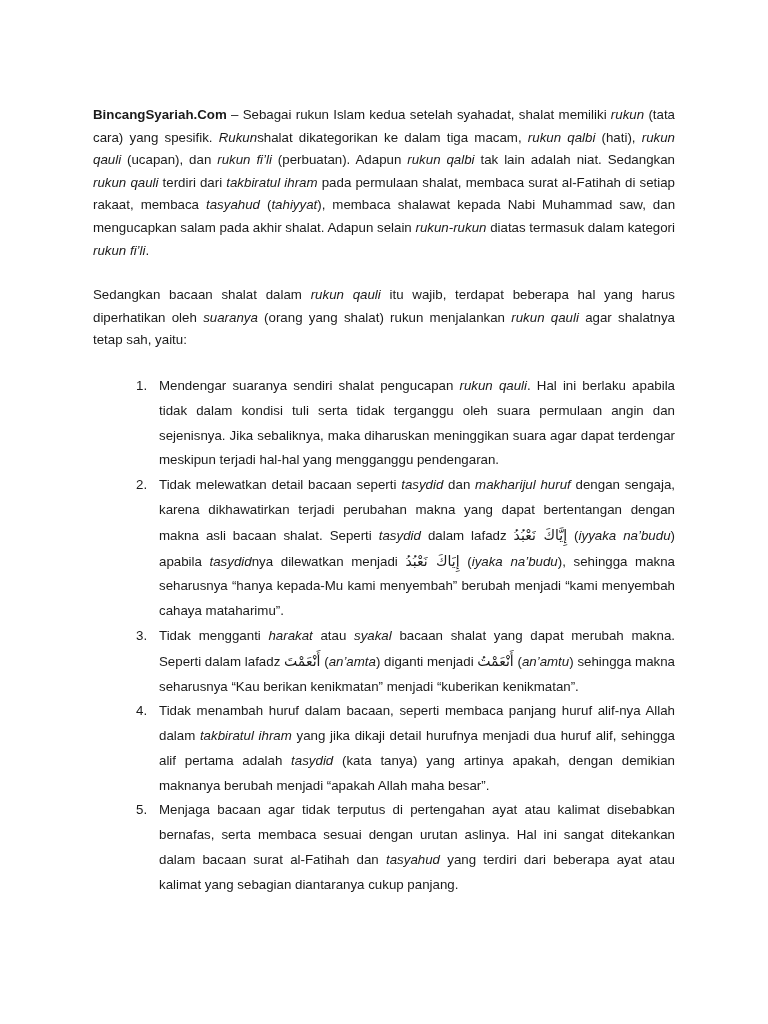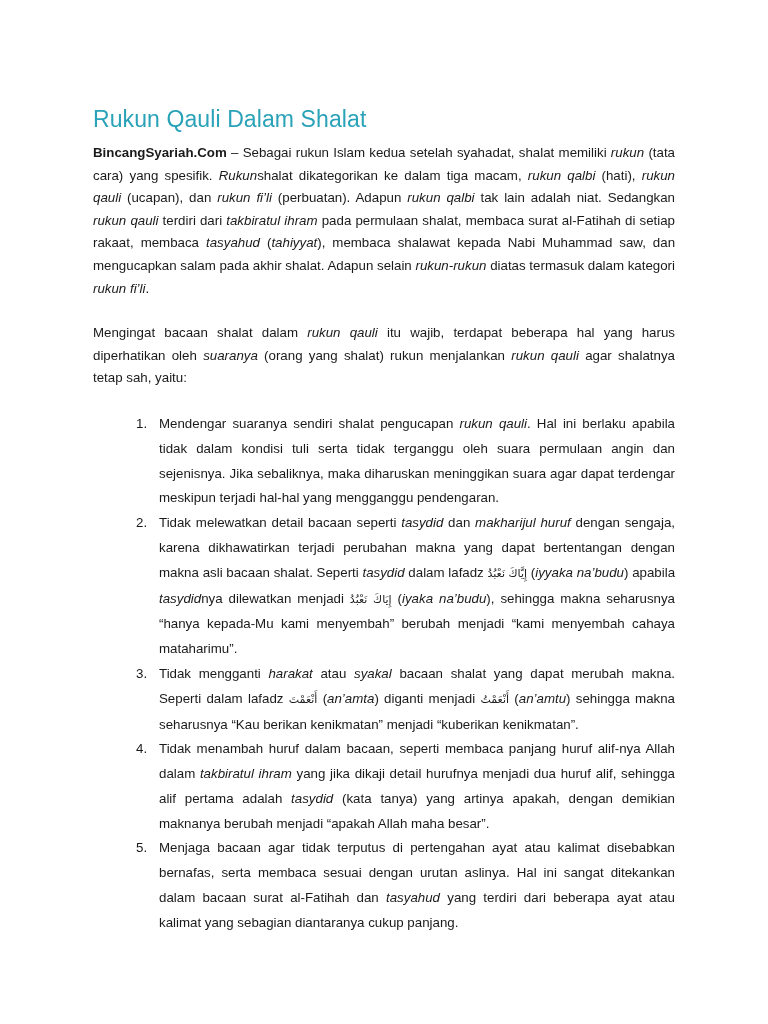--- a/index.html
+++ b/index.html
@@ -32,21 +32,21 @@
     p {
       margin: 0;
       font-size: 13.3px;
       line-height: 22.6px;
       text-align: justify;
     }
     .p1 { margin-bottom: 22px; }
     .p2 { margin-bottom: 22px; }
     b { font-weight: bold; }
     i { font-style: italic; }
-    .arabic { font-family: "DejaVu Sans", sans-serif; font-size: 11px; }
+    .arabic { font-family: "DejaVu Sans", sans-serif; font-size: 14px; }
     ol {
       margin: 0;
       padding: 0;
       list-style: none;
       margin-left: 43px;
       margin-top: 22px;
     }
     li {
       position: relative;
       padding-left: 23px;
@@ -57,25 +57,24 @@
     li .num {
       position: absolute;
       left: 0;
       top: 0;
     }
   </style>
 </head>
 <body>
 
 <div class="page">
-  <h1 class="title">Rukun Qauli Dalam Shalat</h1>
 
   <p class="p1"><b>BincangSyariah.Com</b><span> – Sebagai rukun Islam kedua setelah syahadat, shalat memiliki </span><i>rukun</i><span> (tata cara) yang spesifik. </span><i>Rukun</i><span>shalat dikategorikan ke dalam tiga macam, </span><i>rukun qalbi</i><span> (hati), </span><i>rukun qauli</i><span> (ucapan), dan </span><i>rukun fi’li</i><span> (perbuatan). Adapun </span><i>rukun qalbi</i><span> tak lain adalah niat. Sedangkan </span><i>rukun qauli</i><span> terdiri dari </span><i>takbiratul ihram</i><span> pada permulaan shalat, membaca surat al-Fatihah di setiap rakaat, membaca </span><i>tasyahud</i><span> (</span><i>tahiyyat</i><span>), membaca shalawat kepada Nabi Muhammad saw, dan mengucapkan salam pada akhir shalat. Adapun selain </span><i>rukun-rukun</i><span> diatas termasuk dalam kategori </span><i>rukun fi’li</i><span>.</span></p>
 
-  <p class="p2"><span>Mengingat bacaan shalat dalam </span><i>rukun qauli</i><span> itu wajib, terdapat beberapa hal yang harus diperhatikan oleh </span><i>suaranya</i><span> (orang yang shalat) rukun menjalankan </span><i>rukun qauli</i><span> agar shalatnya tetap sah, yaitu:</span></p>
+  <p class="p2"><span>Sedangkan bacaan shalat dalam </span><i>rukun qauli</i><span> itu wajib, terdapat beberapa hal yang harus diperhatikan oleh </span><i>suaranya</i><span> (orang yang shalat) rukun menjalankan </span><i>rukun qauli</i><span> agar shalatnya tetap sah, yaitu:</span></p>
 
   <ol>
     <li>
       <span class="num">1.</span><span>Mendengar suaranya sendiri shalat pengucapan </span><i>rukun qauli</i><span>. Hal ini berlaku apabila tidak dalam kondisi tuli serta tidak terganggu oleh suara permulaan angin dan sejenisnya. Jika sebaliknya, maka diharuskan meninggikan suara agar dapat terdengar meskipun terjadi hal-hal yang mengganggu pendengaran.</span>
     </li>
     <li>
       <span class="num">2.</span><span>Tidak melewatkan detail bacaan seperti </span><i>tasydid</i><span> dan </span><i>makharijul huruf</i><span> dengan sengaja, karena dikhawatirkan terjadi perubahan makna yang dapat bertentangan dengan makna asli bacaan shalat. Seperti </span><i>tasydid</i><span> dalam lafadz </span><span class="arabic" dir="rtl">إِيَّاكَ نَعْبُدُ</span><span> (</span><i>iyyaka na’budu</i><span>) apabila </span><i>tasydid</i><span>nya dilewatkan menjadi </span><span class="arabic" dir="rtl">إِيَاكَ نَعْبُدُ</span><span> (</span><i>iyaka na’budu</i><span>), sehingga makna seharusnya “hanya kepada-Mu kami menyembah” berubah menjadi “kami menyembah cahaya mataharimu”.</span>
     </li>
     <li>
       <span class="num">3.</span><span>Tidak mengganti </span><i>harakat</i><span> atau </span><i>syakal</i><span> bacaan shalat yang dapat merubah makna. Seperti dalam lafadz </span><span class="arabic" dir="rtl">أَنْعَمْتَ</span><span> (</span><i>an’amta</i><span>) diganti menjadi </span><span class="arabic" dir="rtl">أَنْعَمْتُ</span><span> (</span><i>an’amtu</i><span>) sehingga makna seharusnya “Kau berikan kenikmatan” menjadi “kuberikan kenikmatan”.</span>

